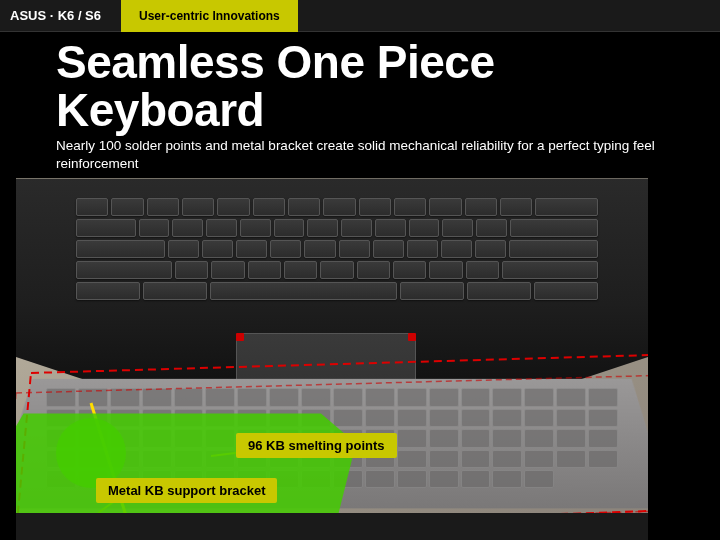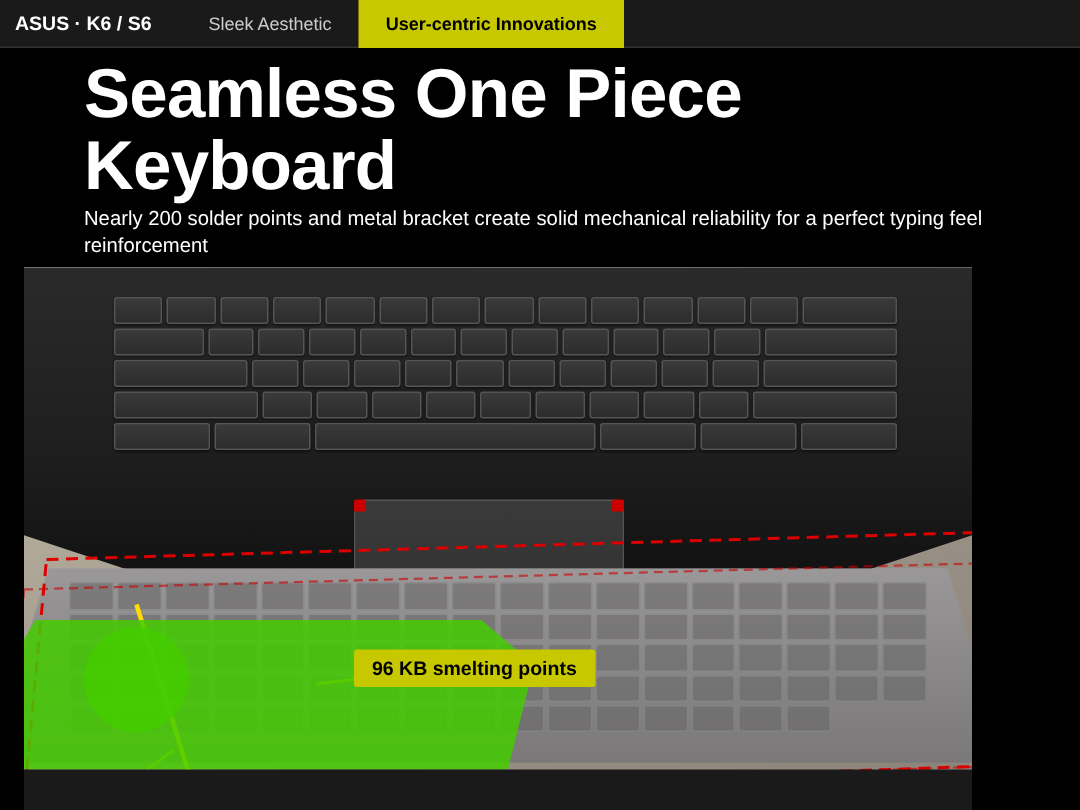--- a/index.html
+++ b/index.html
@@ -244,27 +244,26 @@
       width: 720px;
       height: 390px;
       pointer-events: none;
     }
   </style>
 </head>
 <body>
 
 <div id="top-bar">
   <span id="brand-label">ASUS · K6 / S6</span>
-  <button class="nav-tab inactive">Sleek Aesthetic</button>
   <button class="nav-tab active-yellow">User-centric Innovations</button>
 </div>
 
 <div id="title-section">
   <div id="main-title">Seamless One Piece Keyboard</div>
-  <div id="subtitle-text">Nearly 200 solder points and metal bracket create solid mechanical reliability for a perfect typing feel reinforcement</div>
+  <div id="subtitle-text">Nearly 100 solder points and metal bracket create solid mechanical reliability for a perfect typing feel reinforcement</div>
 </div>
 
 <div id="image-area">
 
   <div id="laptop-top">
     <div id="keyboard-overlay">
       <div class="key-row">
         <div class="key"></div>
         <div class="key"></div>
         <div class="key"></div>
@@ -445,16 +444,17 @@
 
     <line x1="82" y1="335" x2="100" y2="322" stroke="#c8c800" stroke-width="2"></line>
   </svg>
 
   <div id="green-bracket"></div>
 
   <div id="green-circle"></div>
 
   <div class="label-badge" id="smelting-label">96 KB smelting points</div>
 
+  <div class="label-badge" id="bracket-label">Metal KB support bracket</div>
 
   <div id="bottom-bar"></div>
 
 </div>
 
 </body></html>

